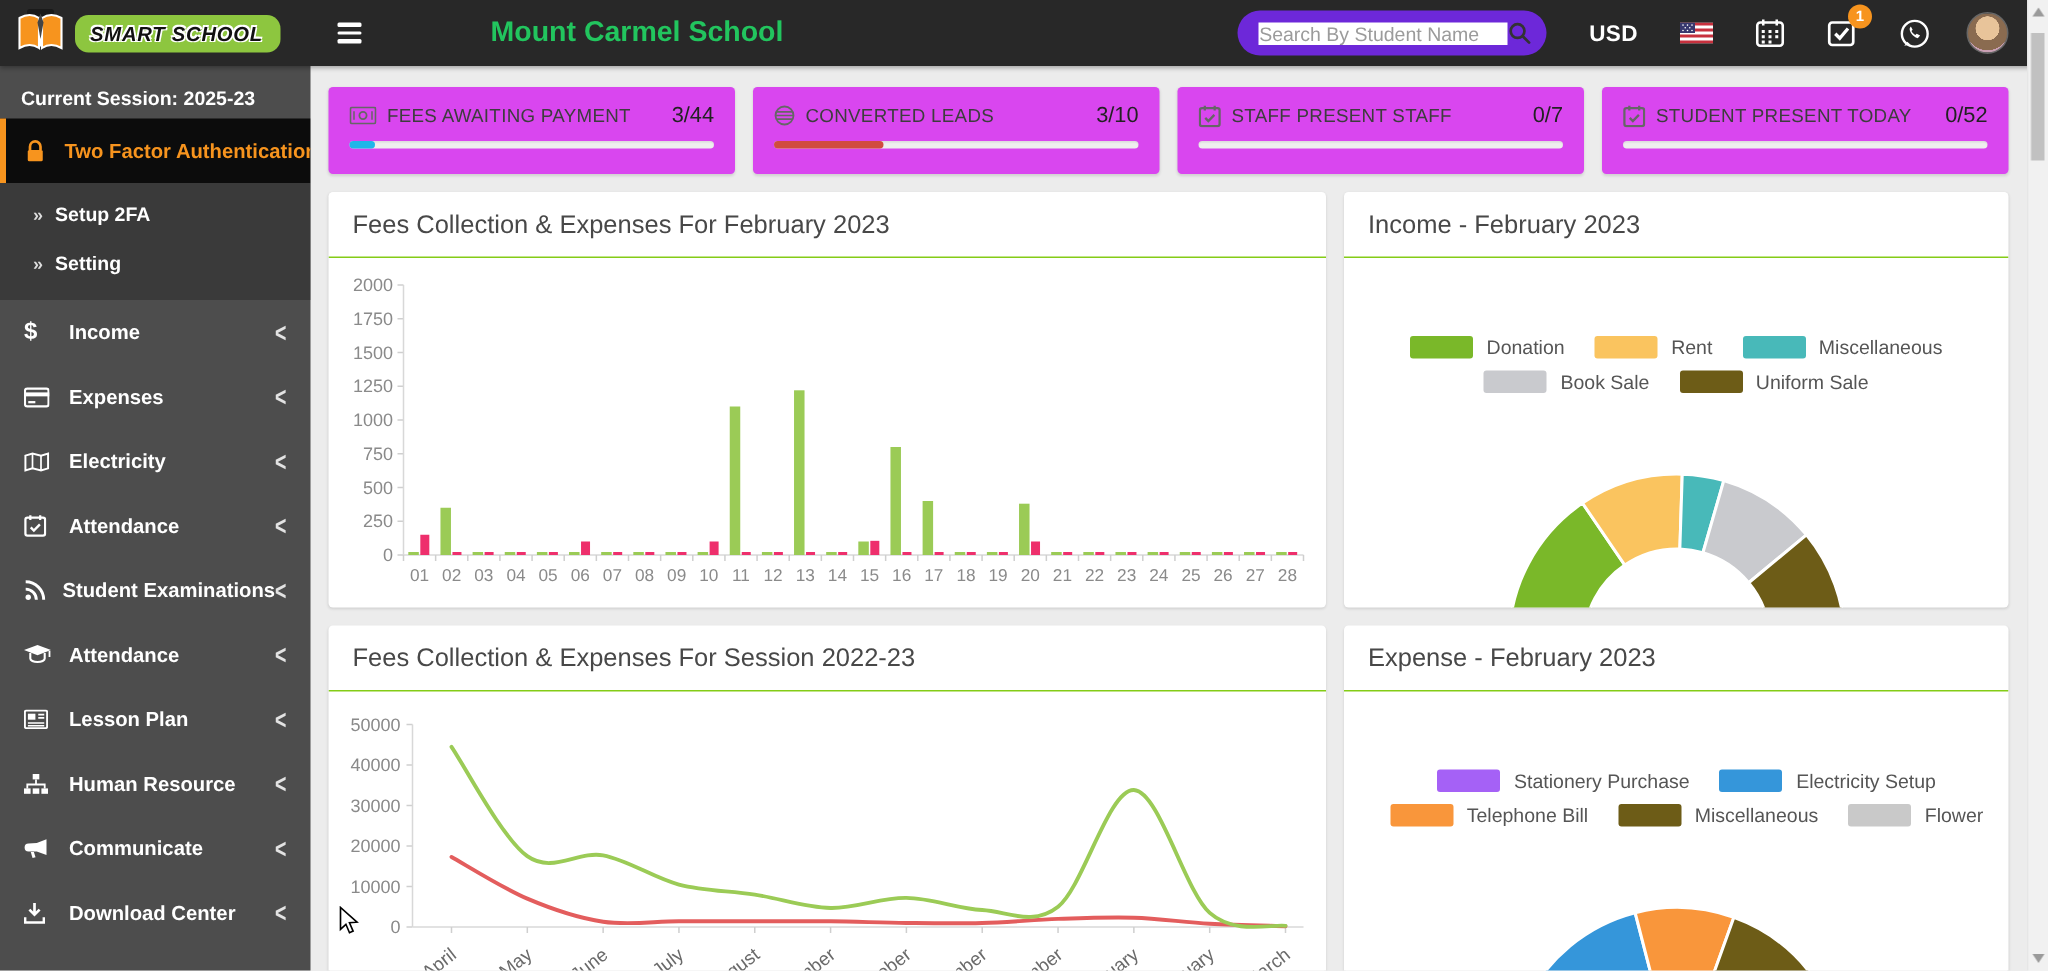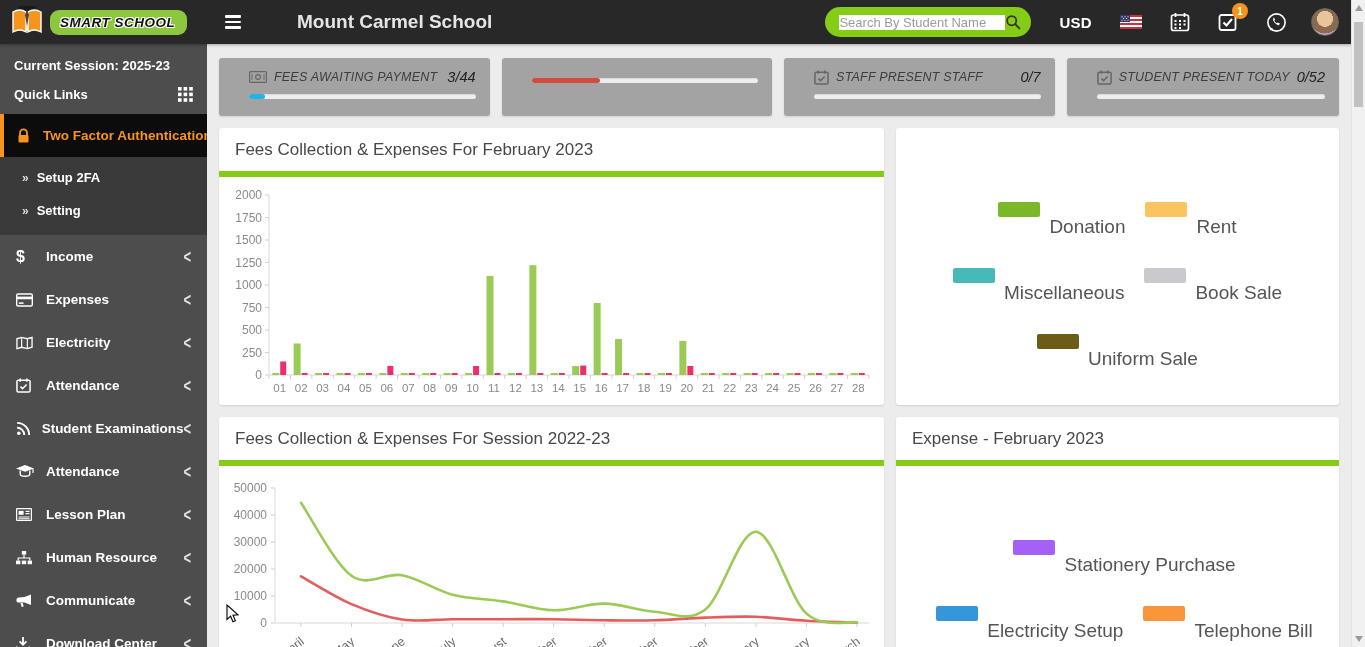--- a/index.html
+++ b/index.html
@@ -9,23 +9,23 @@
   
   .topbar { position:fixed; left:0; top:0; width:1365px; height:44px; background:#282828;
             display:flex; align-items:center; z-index:20; box-shadow:0 1px 3px rgba(0,0,0,.3); }
   .logo { width:207px; height:44px; display:flex; align-items:center; padding-left:10px; gap:6px; flex:0 0 207px; }
   .logo-book { width:34px; height:32px; display:flex; }
   .logo-pill { background:#8dc63f; color:#111; font-weight:800; font-style:italic; font-size:13.5px;
                letter-spacing:.5px; padding:5px 12px 5px 10px; border-radius:9px; white-space:nowrap;
                text-shadow:-1px -1px 0 #fff, 1px -1px 0 #fff, -1px 1px 0 #fff, 1px 1px 0 #fff; }
   .burger { margin-left:12px; display:flex; flex-direction:column; gap:3px; cursor:pointer; padding:6px; }
   .burger div { width:16px; height:2.5px; background:#fff; border-radius:1px; }
-  .school-title { color:#e5e5e5; font-size:19px; font-weight:bold; margin-left:50px; white-space:nowrap; }
+  .school-title { color:#22c55e; font-size:19px; font-weight:bold; margin-left:80px; white-space:nowrap; }
   .top-spacer { flex:1; }
-  .search-wrap { background:#84cc16; border-radius:16px; height:30px; width:206px; display:flex;
+  .search-wrap { background:#6d28d9; border-radius:16px; height:30px; width:206px; display:flex;
                  align-items:center; padding:0 10px 0 14px; }
   .search-wrap input { border:none; outline:none; flex:1; font-size:13px; color:#333; width:150px;
                        font-family:"Liberation Sans", sans-serif; }
   .search-wrap input::placeholder { color:#9b9b9b; }
   .hitem { color:#fff; margin-left:28px; display:flex; align-items:center; position:relative; }
   .currency { font-size:15px; font-weight:600; letter-spacing:.3px; }
   .badge { position:absolute; top:-9px; right:-10px; background:#f7941e; color:#fff; font-size:10px;
            min-width:16px; height:16px; border-radius:8px; display:flex; align-items:center;
            justify-content:center; padding:0 3px; font-weight:bold; }
   .avatar { width:28px; height:28px; border-radius:50%; margin-right:26px;
@@ -46,42 +46,42 @@
   .nav-item { height:43px; display:flex; align-items:center; color:#fff; font-size:13.5px; font-weight:bold;
               padding:0 16px 0 16px; cursor:pointer; }
   .nav-item .nicon { width:30px; display:flex; align-items:center; color:#fff; }
   .nav-item .nlabel { flex:1; white-space:nowrap; }
   .nav-item .chev { color:#e3e3e3; font-size:13px; font-weight:bold; transform:scaleY(1.4); }
 
   
   main { position:absolute; left:207px; top:44px; width:1144px; height:603px; background:#ececec;
          padding:14px 12px 0 12px; overflow:hidden; }
   .stats { display:flex; gap:12px; }
-  .scard { flex:1; background:#a3a3a3; border-radius:3px; box-shadow:0 1px 2px rgba(0,0,0,.12); padding:11px 14px 12px 30px; height:58px;font-style:italic; }
+  .scard { flex:1; background:#d946ef; border-radius:3px; box-shadow:0 1px 2px rgba(0,0,0,.12); padding:11px 14px 12px 14px; height:58px; }
   .sc-top { display:flex; align-items:center; gap:7px; }
   .sc-icon { color:#666; display:flex; }
   .sc-label { font-size:12.5px; color:#3d3d3d; letter-spacing:.2px; flex:1; white-space:nowrap; }
   .sc-val { font-size:14.5px; color:#222; }
   .sc-bar { margin-top:9px; height:5px; background:#eee; border-radius:3px; box-shadow:inset 0 1px 1px rgba(0,0,0,.08); }
   .sc-fill { height:5px; border-radius:3px; }
 
   .row { display:flex; gap:12px; margin-top:12px; }
   .card { background:#fff; border-radius:3px; box-shadow:0 1px 2px rgba(0,0,0,.12); overflow:hidden; }
   .card h2 { font-size:17px; font-weight:normal; color:#484848; padding:12px 16px 11px 16px;
-             border-bottom:6px solid #84cc16; }
+             border-bottom:1px solid #84cc16; }
   .card-wide { width:665px; flex:0 0 665px; }
   .card-narrow { flex:1; }
   .row2 .card { height:277px; }
   .row3 .card { height:340px; }
   .chart-body { padding:8px 10px 0 10px; }
 
   .legend { display:flex; flex-wrap:wrap; justify-content:center; margin:0 auto; row-gap:8px; }
   .lg-item { display:flex; align-items:center; margin:0 10px; }
   .lg-swatch { width:42px; height:15px; border-radius:2px; margin-right:9px; }
-  .lg-label { font-size:19px; color:#555; white-space:nowrap;margin-top:36px; }
+  .lg-label { font-size:13px; color:#555; white-space:nowrap; }
 
   
   .sbar { position:fixed; right:0; top:0; width:14px; height:647px; background:#f1f1f1;
           border-left:1px solid #e2e2e2; z-index:30; }
   .sbar .up, .sbar .down { position:absolute; left:3px; width:0; height:0;
           border-left:4px solid transparent; border-right:4px solid transparent; }
   .sbar .up { top:5px; border-bottom:6px solid #9a9a9a; }
   .sbar .down { bottom:5px; border-top:6px solid #9a9a9a; }
   .sbar .thumb { position:absolute; top:22px; left:2px; width:9px; height:85px; background:#c1c1c1; }
 
@@ -172,38 +172,20 @@
         <path d="M7.2 6.6 c-.6 1.8 1.6 5.6 5.3 6.9 l1.6-1.8 -2.3-1.2 -.9.8 c-1-.5-2.1-1.6-2.6-2.6 l.8-.9 -1.2-2.2 z" fill="#fff"></path>
       </svg>
   </div>
   <div class="hitem" style="margin-left:24px;">
     <div class="avatar"></div>
   </div>
 </header>
 
 <aside class="sidebar">
   <div class="side-session">Current Session: 2025-23</div>
-  <div class="side-quick">
-    <span>Quick Links</span>
-    <span style="display:flex;">
-      <svg width="15" height="15" viewBox="0 0 15 15">
-          <g fill="#fff">
-            <rect width="3.6" height="3.6"></rect>
-            <rect x="5.6" width="3.6" height="3.6"></rect>
-            <rect x="11.2" width="3.6" height="3.6"></rect>
-            <rect y="5.6" width="3.6" height="3.6"></rect>
-            <rect x="5.6" y="5.6" width="3.6" height="3.6"></rect>
-            <rect x="11.2" y="5.6" width="3.6" height="3.6"></rect>
-            <rect y="11.2" width="3.6" height="3.6"></rect>
-            <rect x="5.6" y="11.2" width="3.6" height="3.6"></rect>
-            <rect x="11.2" y="11.2" width="3.6" height="3.6"></rect>
-          </g>
-        </svg>
-    </span>
-  </div>
   <div class="active-item">
     <span style="display:flex;">
       <svg width="15" height="16" viewBox="0 0 15 16">
           <path d="M4 7 V4.8 a3.5 3.5 0 0 1 7 0 V7" fill="none" stroke="#f7941e" stroke-width="1.8"></path>
           <rect x="2.5" y="7" width="10" height="7.5" rx="1" fill="#f7941e"></rect>
         </svg>
     </span>
     <span>Two Factor Authentication</span>
   </div>
   <div class="subnav" id="subnav">
@@ -336,20 +318,30 @@
             </svg>
           </span>
           <span class="sc-label">FEES AWAITING PAYMENT</span>
           <span class="sc-val">3/44</span>
         </div>
         <div class="sc-bar">
           <div class="sc-fill" style="width: 7%; background: rgb(31, 181, 233);"></div>
         </div>
       </div>
       <div class="scard">
+        <div class="sc-top">
+          <span class="sc-icon">
+            <svg width="14" height="14" viewBox="0 0 14 14">
+              <circle cx="7" cy="7" r="6" fill="none" stroke="#666" stroke-width="1.2"></circle>
+              <path d="M1.6 4.6 h10.8 M1 7 h12 M1.6 9.4 h10.8" stroke="#666" stroke-width="1.1"></path>
+            </svg>
+          </span>
+          <span class="sc-label">CONVERTED LEADS</span>
+          <span class="sc-val">3/10</span>
+        </div>
         <div class="sc-bar">
           <div class="sc-fill" style="width: 30%; background: rgb(209, 75, 63);"></div>
         </div>
       </div>
       <div class="scard">
         <div class="sc-top">
           <span class="sc-icon">
             <svg width="15" height="15" viewBox="0 0 16 16">
               <rect x="1" y="2.3" width="14" height="12.7" rx="1.5" fill="none" stroke="currentColor" stroke-width="1.6"></rect>
               <path d="M4.5 .5v3.4 M11.5 .5v3.4" stroke="currentColor" stroke-width="1.6"></path>
@@ -514,20 +506,21 @@
             <rect x="600.3571428571428" y="188" width="7" height="2" fill="#9bcb56"></rect>
             <rect x="608.3571428571428" y="188" width="6" height="2" fill="#ee2f6c"></rect>
             <line x1="618.5714285714286" y1="190" x2="618.5714285714286" y2="194" stroke="#cfcfcf" stroke-width="1"></line>
             <text x="629.2857142857142" y="207" text-anchor="middle" font-size="11.5" fill="#8a8a8a" font-family="Liberation Sans, sans-serif">28</text>
             <rect x="621.7857142857142" y="188" width="7" height="2" fill="#9bcb56"></rect>
             <rect x="629.7857142857142" y="188" width="6" height="2" fill="#ee2f6c"></rect>
             <line x1="640" y1="190" x2="640" y2="194" stroke="#cfcfcf" stroke-width="1"></line>
           </svg></div>
     </section>
     <section class="card card-narrow">
+      <h2>Income - February 2023</h2>
       <div class="legend" id="legend-income" style="max-width:470px; margin-top:52px;">
           <div class="lg-item">
             <span class="lg-swatch" style="background: rgb(122, 184, 41);"></span>
             <span class="lg-label">Donation</span>
           </div>
           <div class="lg-item">
             <span class="lg-swatch" style="background: rgb(250, 196, 95);"></span>
             <span class="lg-label">Rent</span>
           </div>
           <div class="lg-item">

